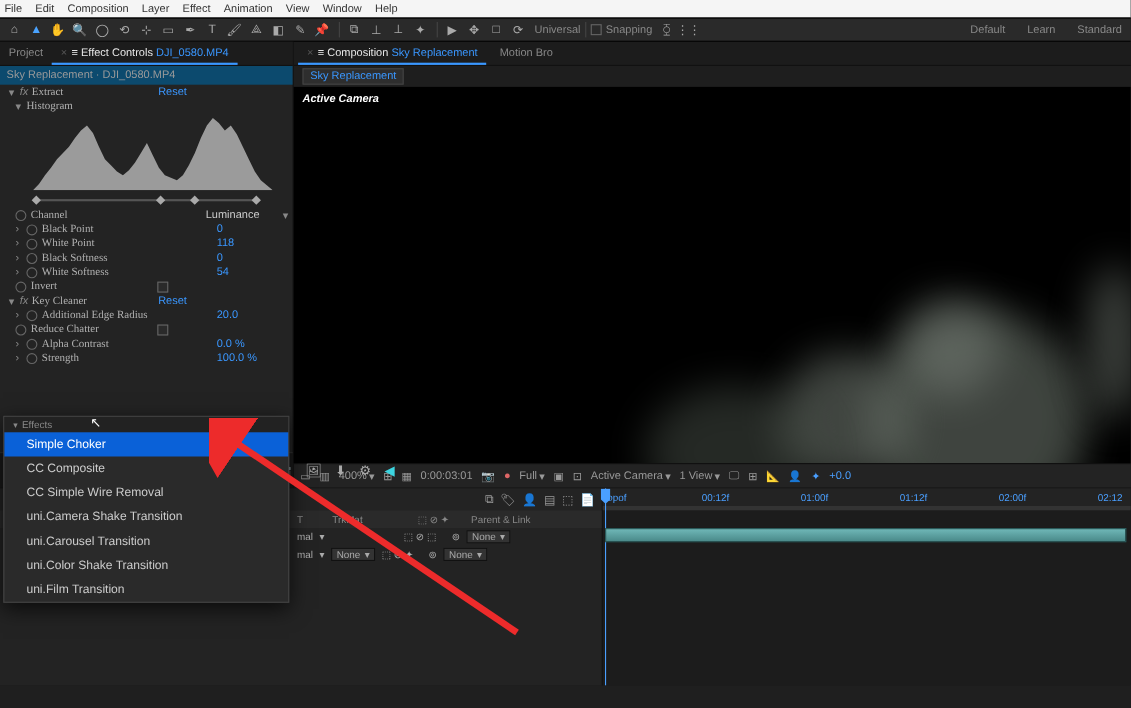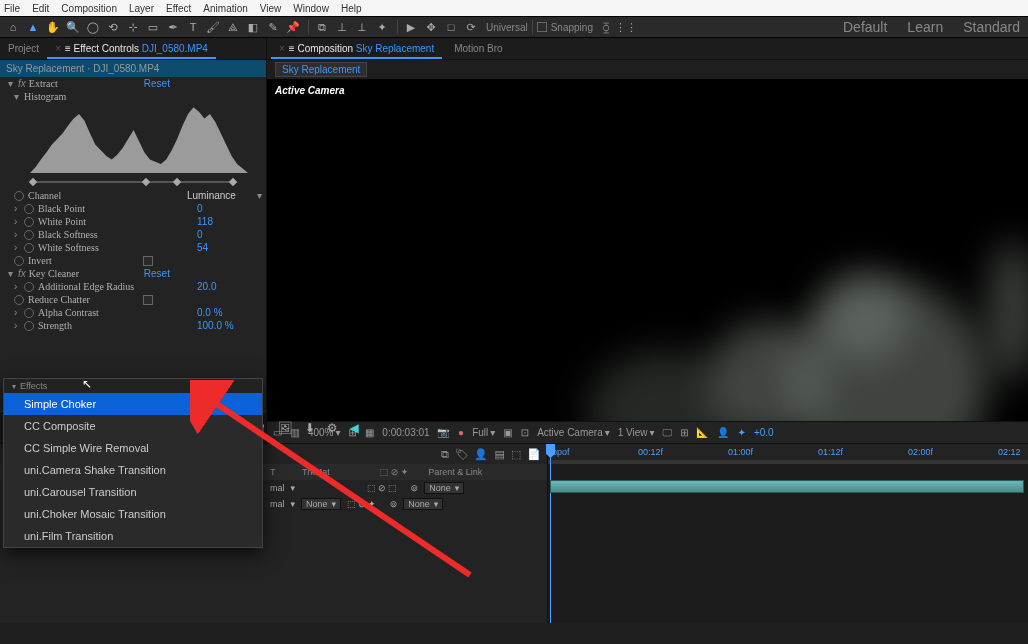--- a/index.html
+++ b/index.html
@@ -2,21 +2,21 @@
 <html><head>
 <meta charset="utf-8">
 <style>
 * { margin:0; padding:0; box-sizing:border-box; font-family:"Segoe UI",Arial,sans-serif; }
 body { background:#1f1f1f; color:#b8b8b8; font-size:11px; width:1028px; height:644px; overflow:hidden; position:relative; }
 .menubar { background:#f5f5f5; color:#333; height:16px; display:flex; align-items:center; padding:0 4px; gap:12px; font-size:10px; }
 .menubar span { cursor:default; }
 .toolbar { background:#2a2a2a; height:22px; border-top:1px solid #000; border-bottom:1px solid #000; display:flex; align-items:center; padding:0 4px; position:relative; }
 .toolbar .tool { width:18px; height:18px; display:flex; align-items:center; justify-content:center; color:#aaa; margin-right:2px; }
 .toolbar .divider { width:1px; height:14px; background:#444; margin:0 4px; }
-.toolbar .right { position:absolute; right:8px; display:flex; gap:20px; color:#888; font-size:14px; }
+.toolbar .right { position:absolute; right:8px; display:flex; gap:20px; color:#888; font-size:10px; }
 .panels-top { display:flex; height:405px; }
 .left-panel { width:267px; background:#232323; display:flex; flex-direction:column; border-right:1px solid #111; position:relative; }
 .panel-tabs { display:flex; background:#1c1c1c; height:22px; align-items:flex-end; border-bottom:1px solid #111; }
 .panel-tab { padding:3px 8px; font-size:10px; color:#888; border-bottom:2px solid transparent; }
 .panel-tab.active { color:#e8e8e8; border-bottom:2px solid #3a97ff; }
 .panel-tab .drag { color:#555; margin-right:4px; }
 .filelink { color:#3a97ff; }
 .effect-header { padding:3px 6px; font-size:10px; color:#999; background:#0c4a6e; }
 .effect-list { flex:1; overflow:auto; font-size:10px; }
 .fx-row { display:flex; align-items:center; padding:1px 4px 1px 14px; height:13px; }
@@ -344,21 +344,21 @@
   </div>
 </div>
 
 <div class="search-dropdown">
   <div class="category">Effects</div>
   <div class="item selected">Simple Choker</div>
   <div class="item">CC Composite</div>
   <div class="item">CC Simple Wire Removal</div>
   <div class="item">uni.Camera Shake Transition</div>
   <div class="item">uni.Carousel Transition</div>
-  <div class="item">uni.Choker Mosaic Transition</div>
+  <div class="item">uni.Color Shake Transition</div>
   <div class="item">uni.Film Transition</div>
 </div>
 
 <div class="cursor">↖</div>
 
 <svg class="arrow-annotation" style="top:380px;left:190px;width:290px;height:200px">
   <defs>
       <marker id="ah" markerWidth="12" markerHeight="12" refX="2" refY="6" orient="auto">
         <polygon points="0,0 12,6 0,12" fill="#ed2b2b"></polygon>
       </marker>

